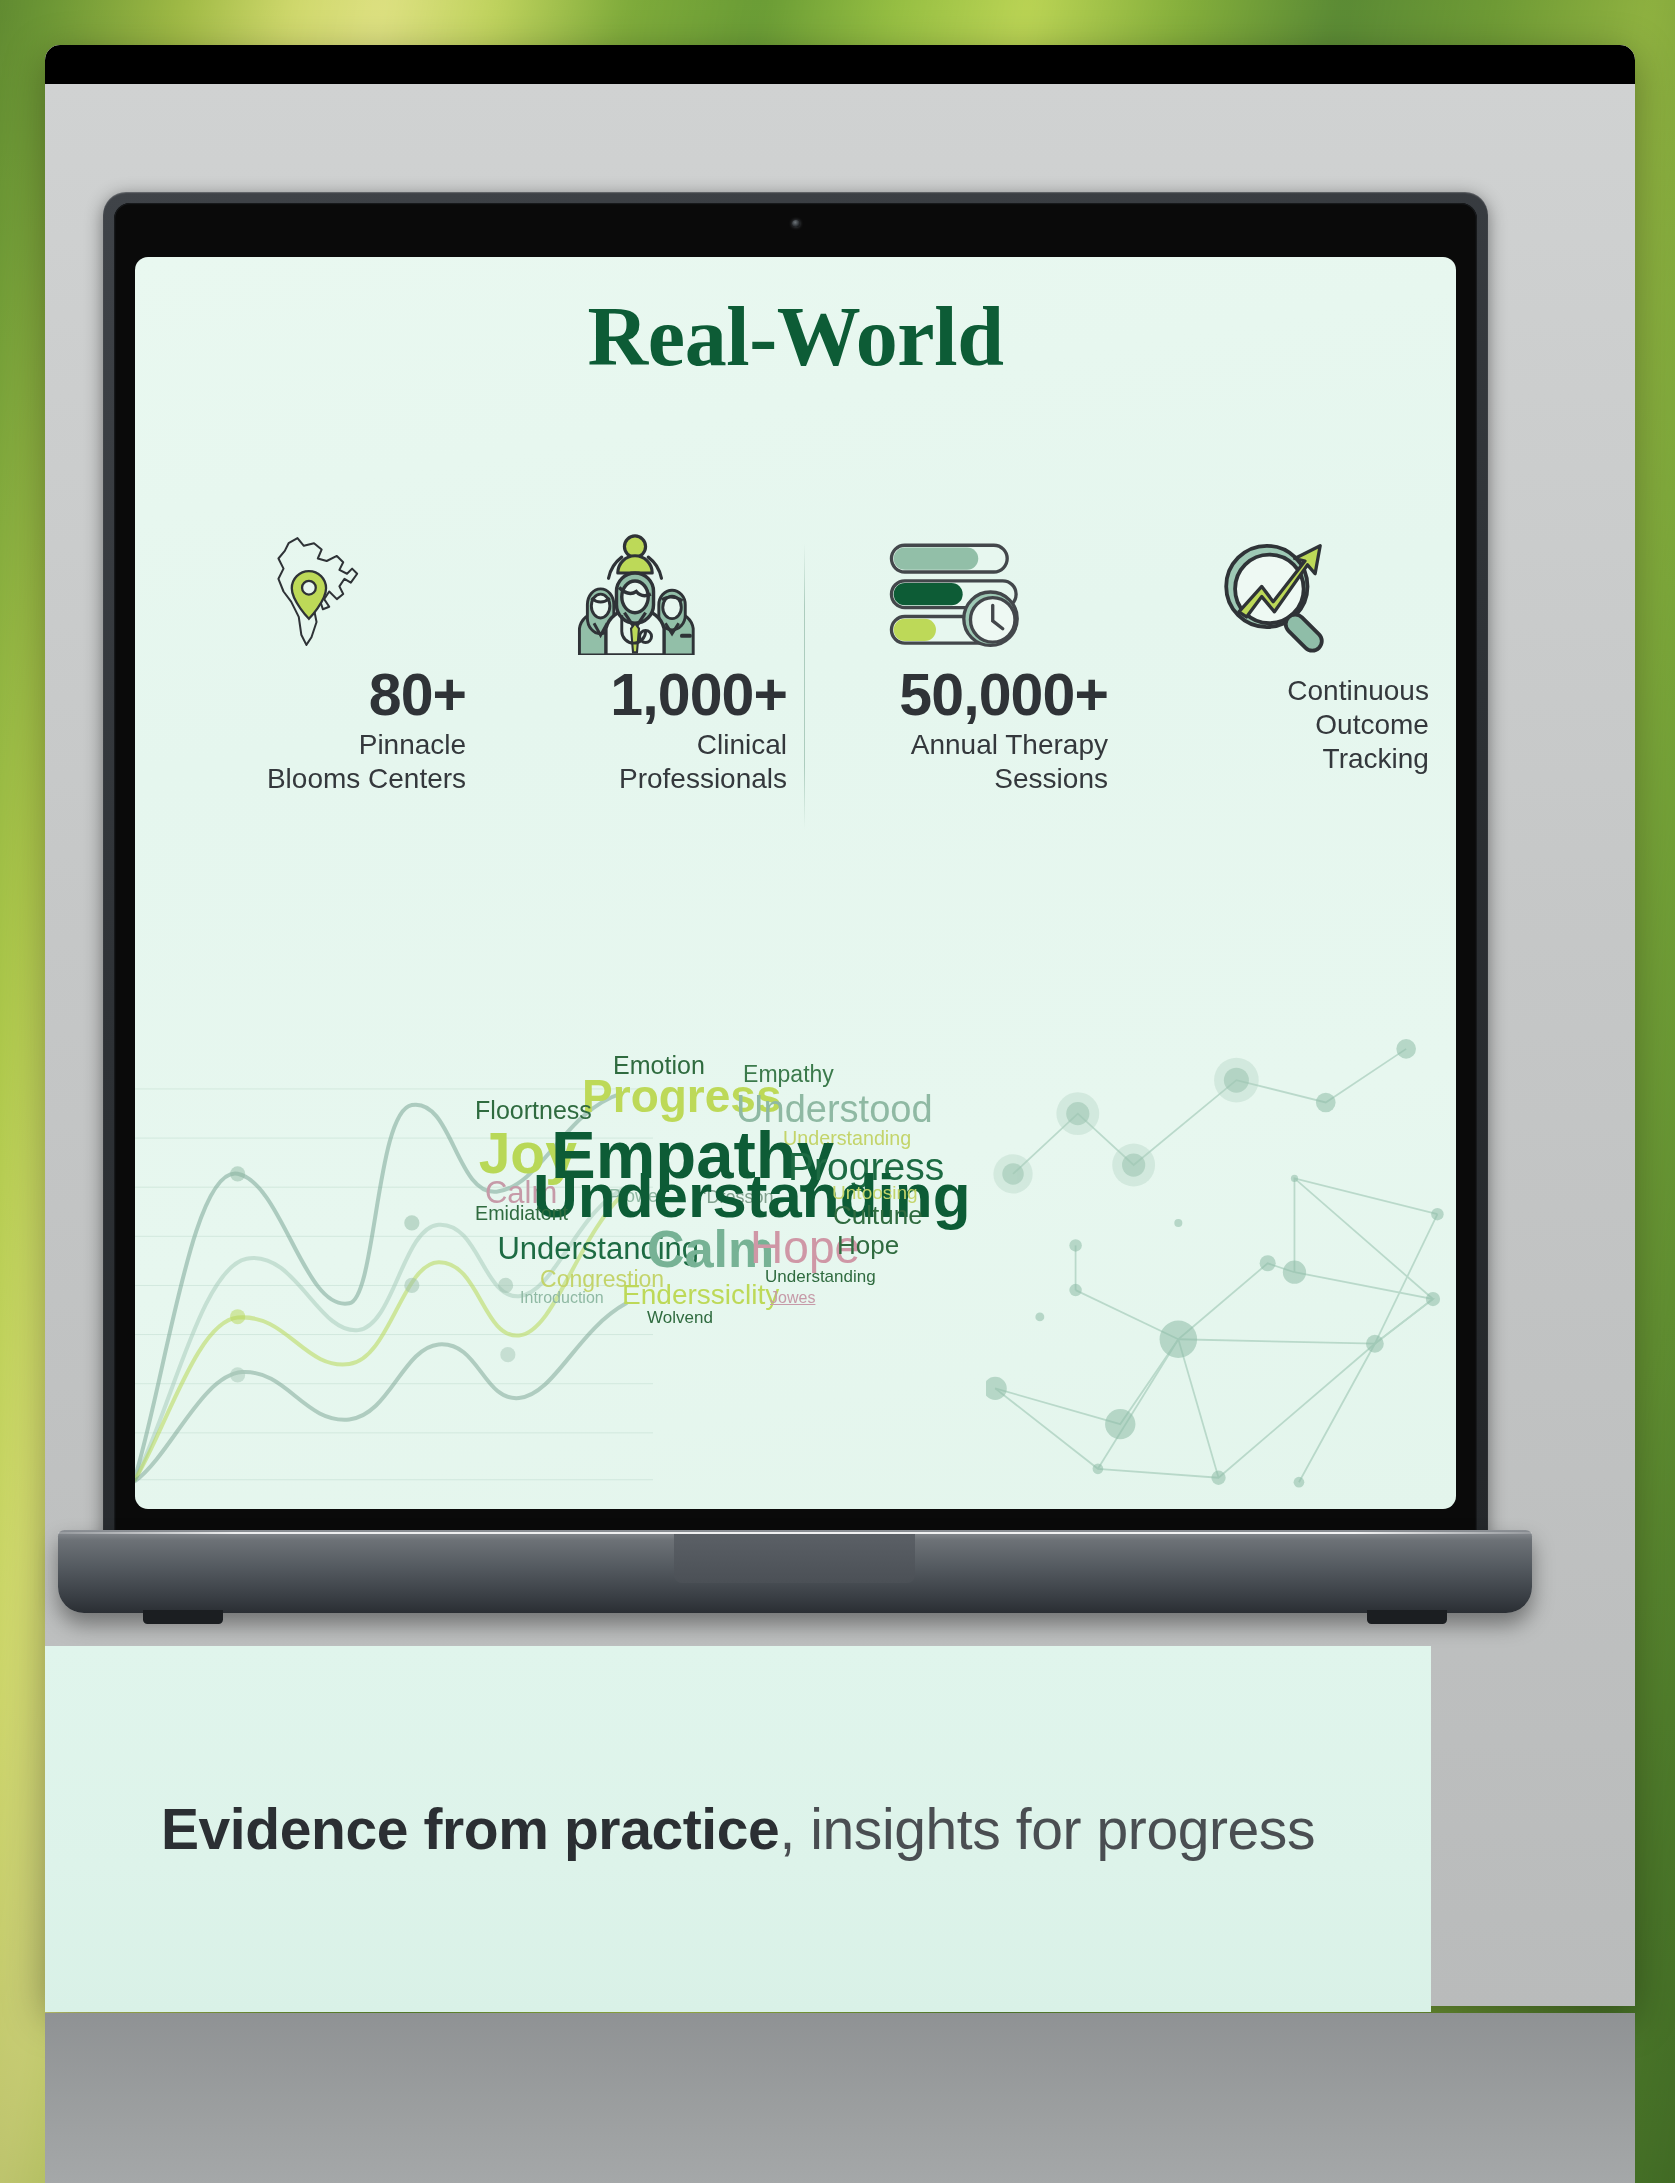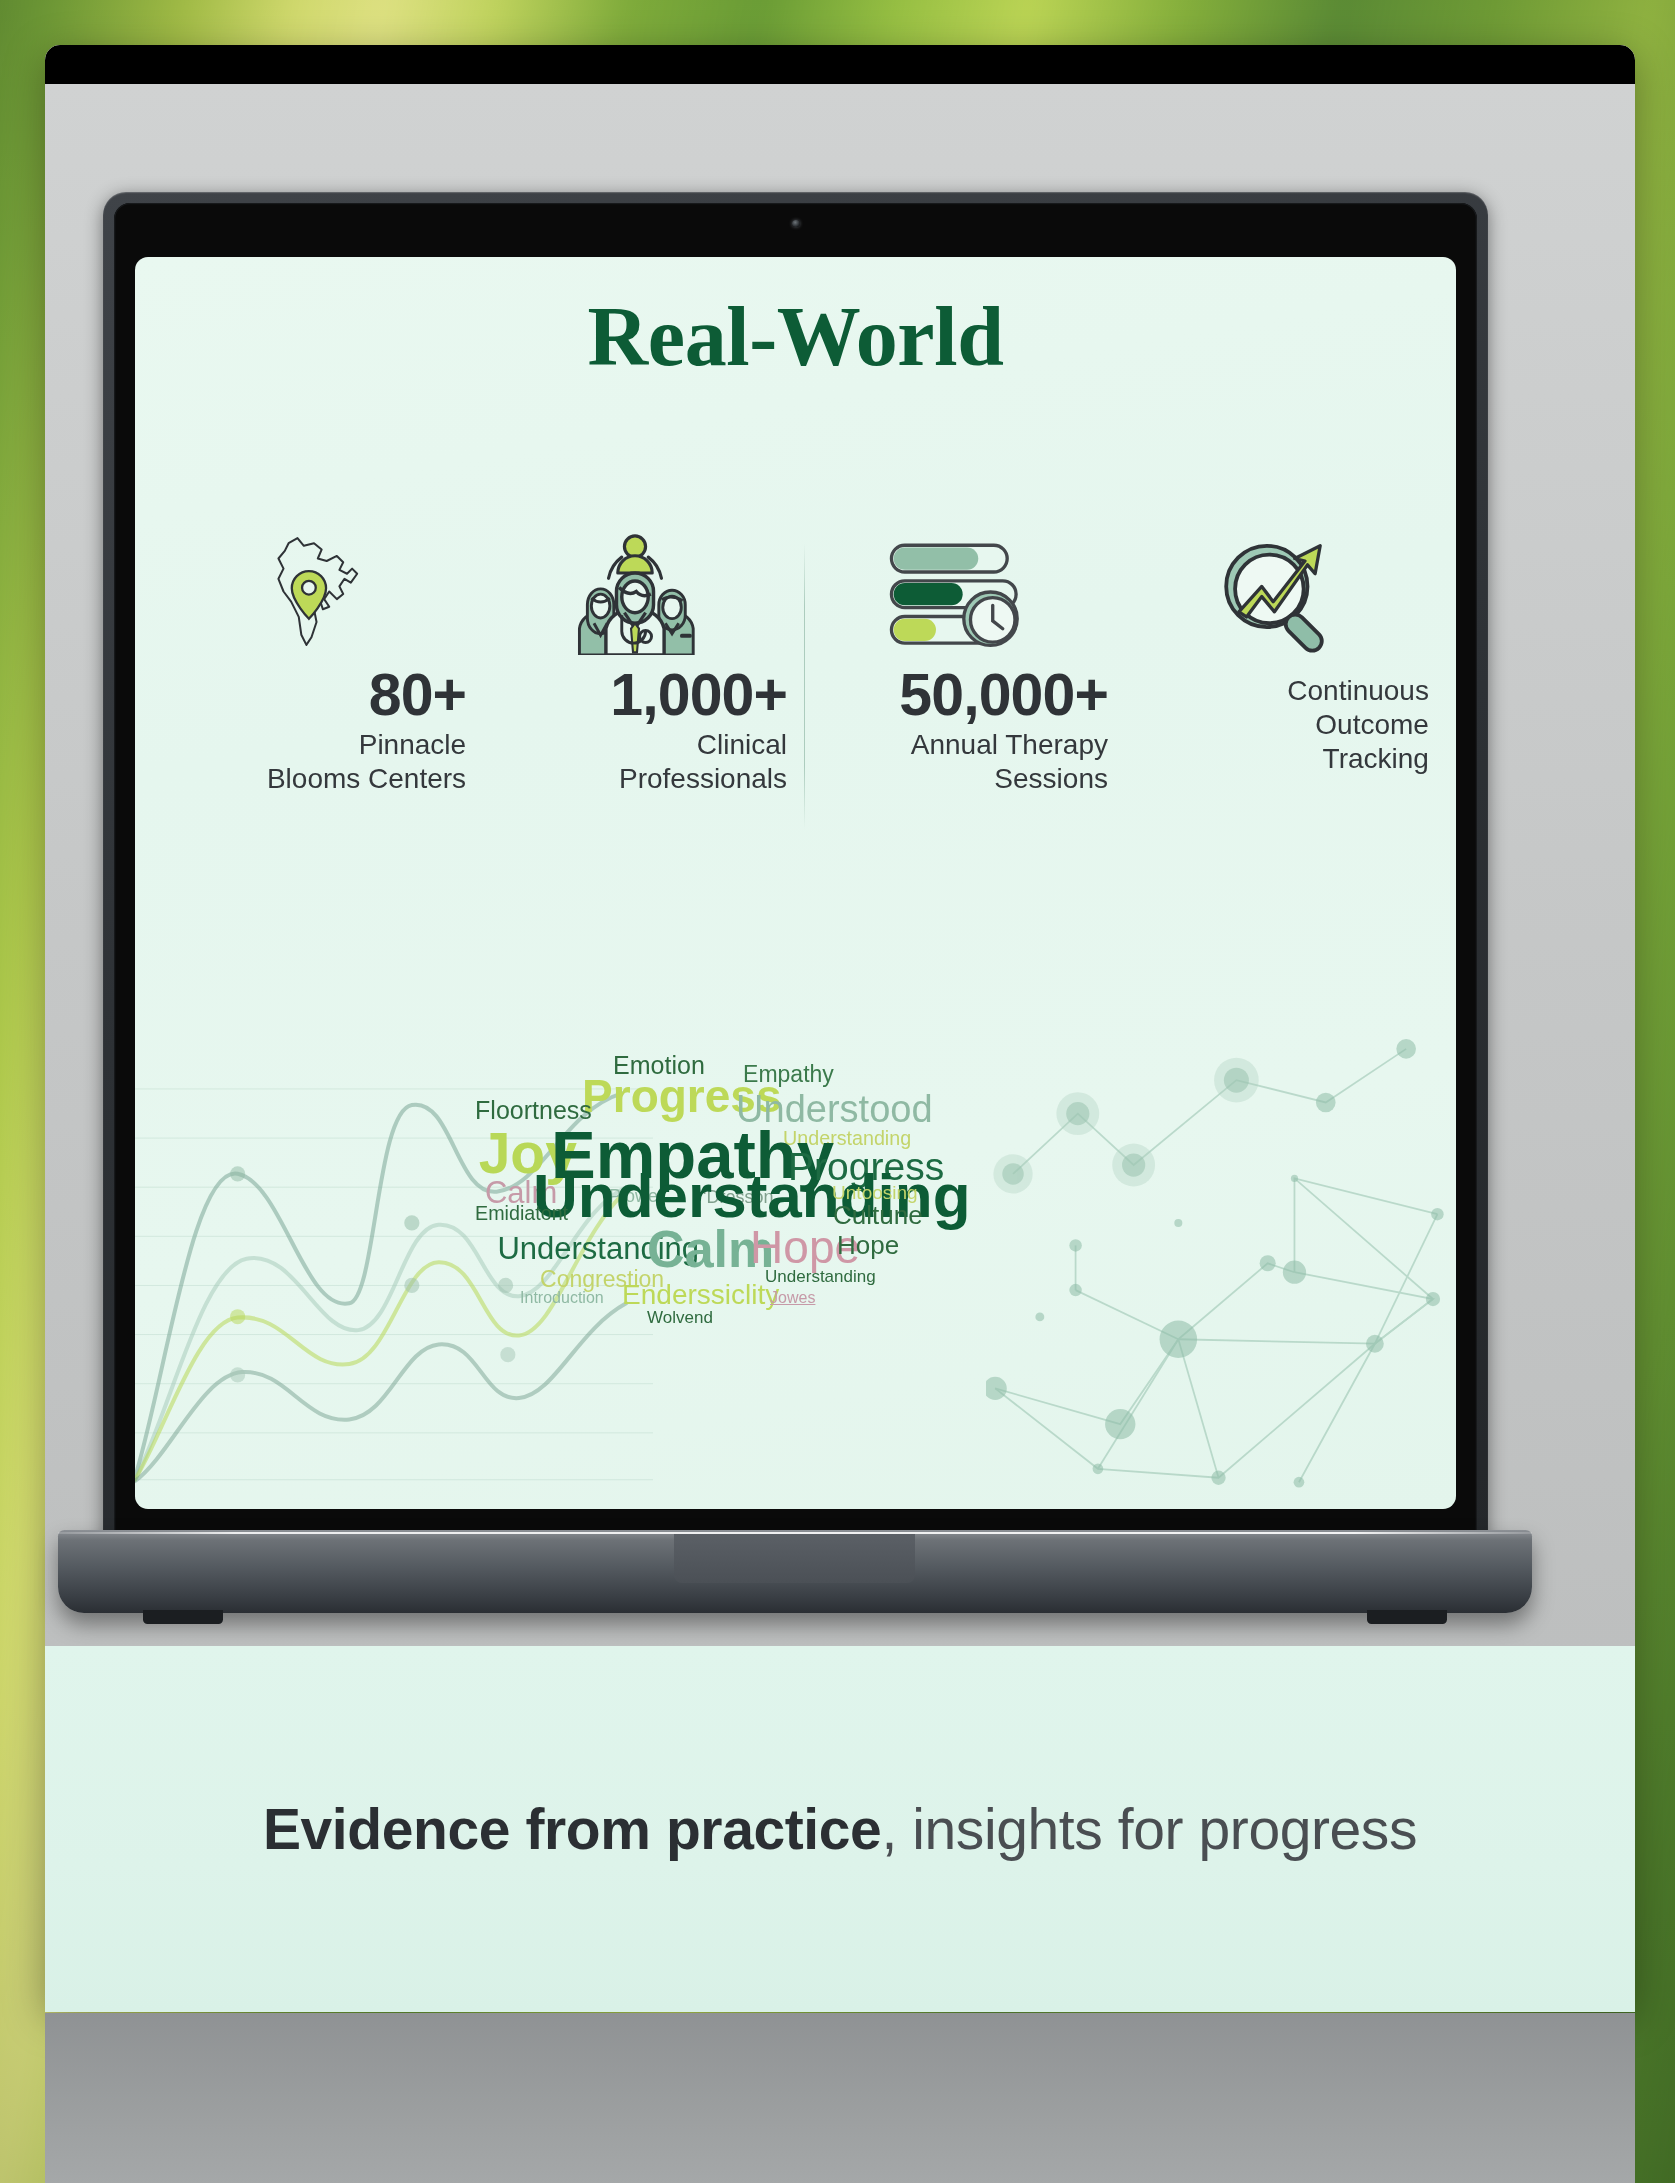--- a/index.html
+++ b/index.html
@@ -137,21 +137,21 @@
 
   
   .cloud{
     position:absolute; left:340px; right:277px; top:18px; bottom:4.5px;
   }
   .cloud span{ position:absolute; white-space:nowrap; line-height:1; font-weight:400; }
   .cloud .b{ font-weight:bold; }
 
   
   .caption-band{
-    position:absolute; left:45px; top:1646px; width:1590px; height:366px;
+    position:absolute; left:45px; top:1646px; width:1386px; height:366px;
     background:linear-gradient(180deg,#e0f5ec 0%,#ddf3ea 60%,#d9f1e7 100%);
     display:flex; align-items:center; justify-content:center;
   }
   .caption{
     font-size:57px; color:#3a3e42; letter-spacing:-0.4px; white-space:nowrap;
   }
   .caption b{ font-weight:bold; color:#2b2f33; }
   .caption .light{ font-weight:400; color:#4a4e52; }
 
   .bottom-gray{

